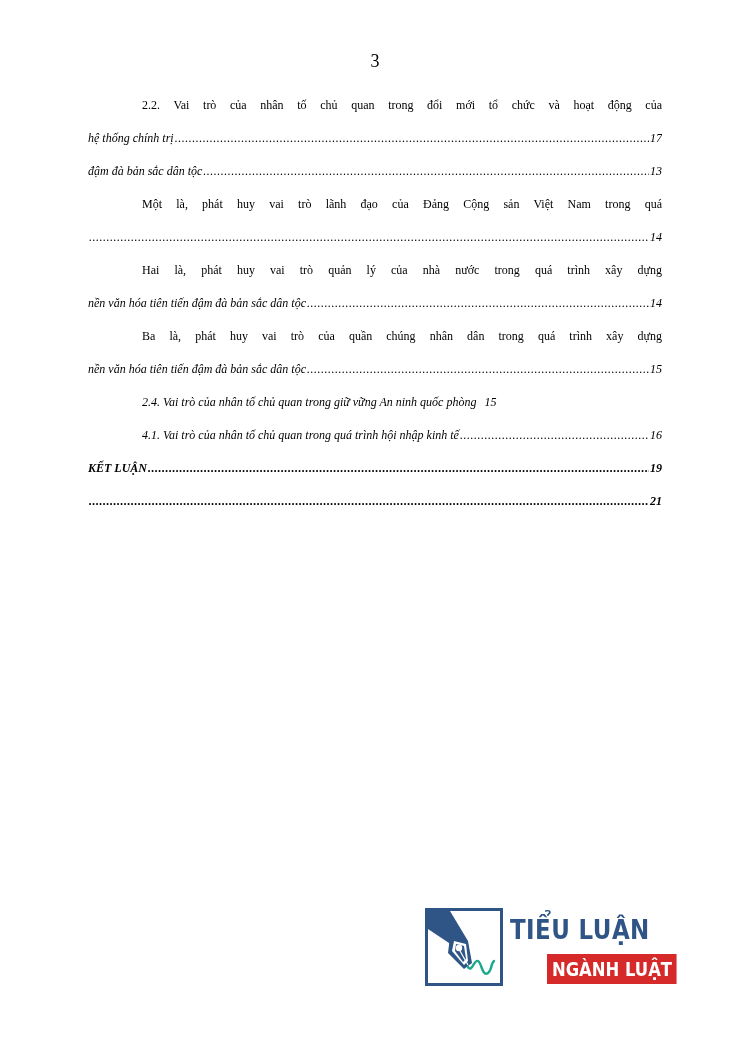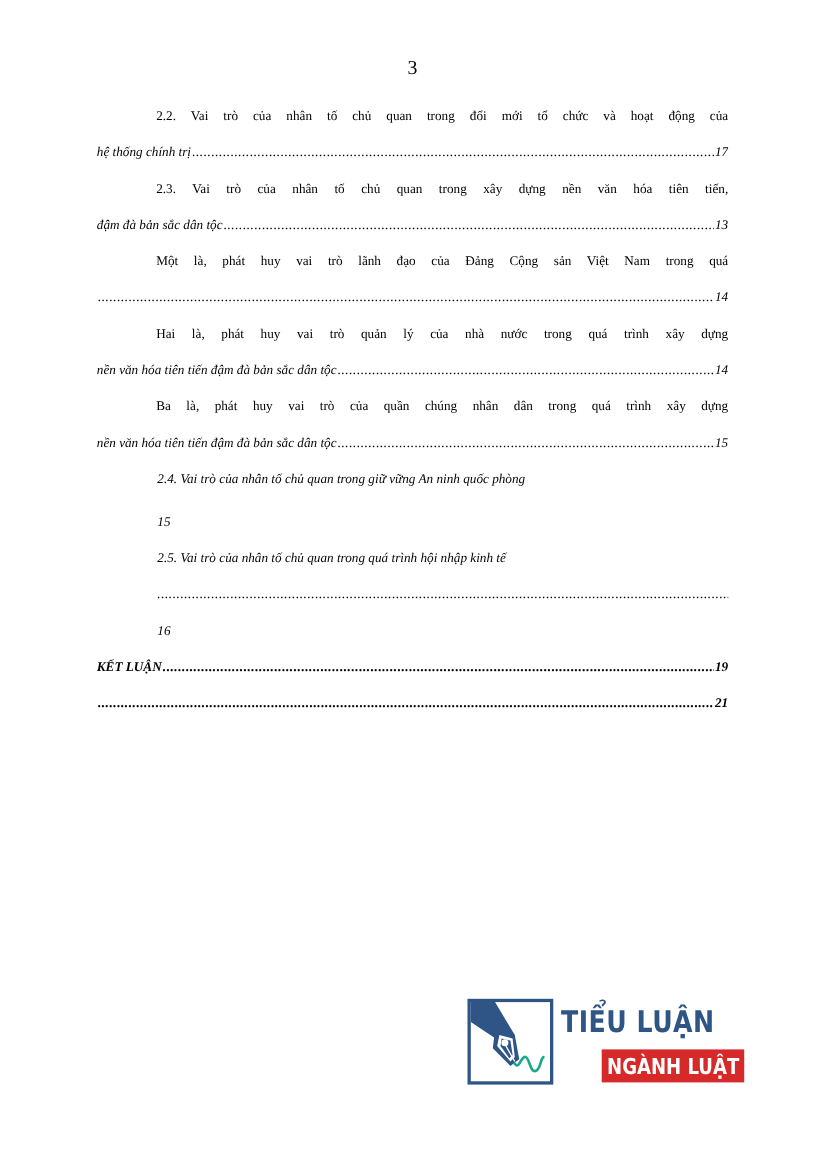--- a/index.html
+++ b/index.html
@@ -19,21 +19,21 @@
     position: absolute; left: 88px; top: 89px; width: 574px;
   }
   .toc-entry { font-size: 12px; line-height: 33px; }
   .toc-entry .first {
     text-indent: 54px; text-align: justify; text-align-last: justify;
     white-space: nowrap; overflow: hidden;
   }
   .toc-line {
     display: flex; align-items: baseline; white-space: nowrap; overflow: hidden; font-style: italic;
   }
-  .toc-line.indent { padding-left: 54px; flex-direction: column; }
+  .toc-line.indent { padding-left: 54px; }
   .toc-line .txt { flex: 0 0 auto; }
   .toc-line .dots {
     flex: 1 1 auto; overflow: hidden; white-space: nowrap;
     margin: 0 1px; letter-spacing: 0.5px;
   }
   .toc-line .dots::after {
     content: "........................................................................................................................................................................................................................";
   }
   .toc-line .pg { flex: 0 0 auto; }
   .toc-line.bold { font-weight: bold; }
@@ -70,21 +70,20 @@
   <div class="toc-entry">
     <div class="first">2.2. Vai trò của nhân tố chủ quan trong đổi mới tổ chức và hoạt động của</div>
     <div class="toc-line">
       <span class="txt">hệ thống chính trị</span>
       <span class="dots"></span>
       <span class="pg">17</span>
     </div>
   </div>
 
   <div class="toc-entry">
-    <div class="first">2.3. Vai trò của nhân tố chủ quan trong xây dựng nền văn hóa tiên tiến,</div>
     <div class="toc-line">
       <span class="txt">đậm đà bản sắc dân tộc</span>
       <span class="dots"></span>
       <span class="pg">13</span>
     </div>
   </div>
 
   <div class="toc-entry">
     <div class="first">Một là, phát huy vai trò lãnh đạo của Đảng Cộng sản Việt Nam trong quá</div>
     <div class="toc-line">
@@ -114,21 +113,21 @@
   <div class="toc-entry">
     <div class="toc-line indent">
       <span class="txt">2.4. Vai trò của nhân tố chủ quan trong giữ vững An ninh quốc phòng</span>
       <span class="dots" style="flex:0 0 6px;visibility:hidden"></span>
       <span class="pg">15</span>
     </div>
   </div>
 
   <div class="toc-entry">
     <div class="toc-line indent">
-      <span class="txt">2.5. Vai trò của nhân tố chủ quan trong quá trình hội nhập kinh tế</span>
+      <span class="txt">4.1. Vai trò của nhân tố chủ quan trong quá trình hội nhập kinh tế</span>
       <span class="dots"></span>
       <span class="pg">16</span>
     </div>
   </div>
 
   <div class="toc-entry">
     <div class="toc-line bold">
       <span class="txt">KẾT LUẬN</span>
       <span class="dots"></span>
       <span class="pg">19</span>

